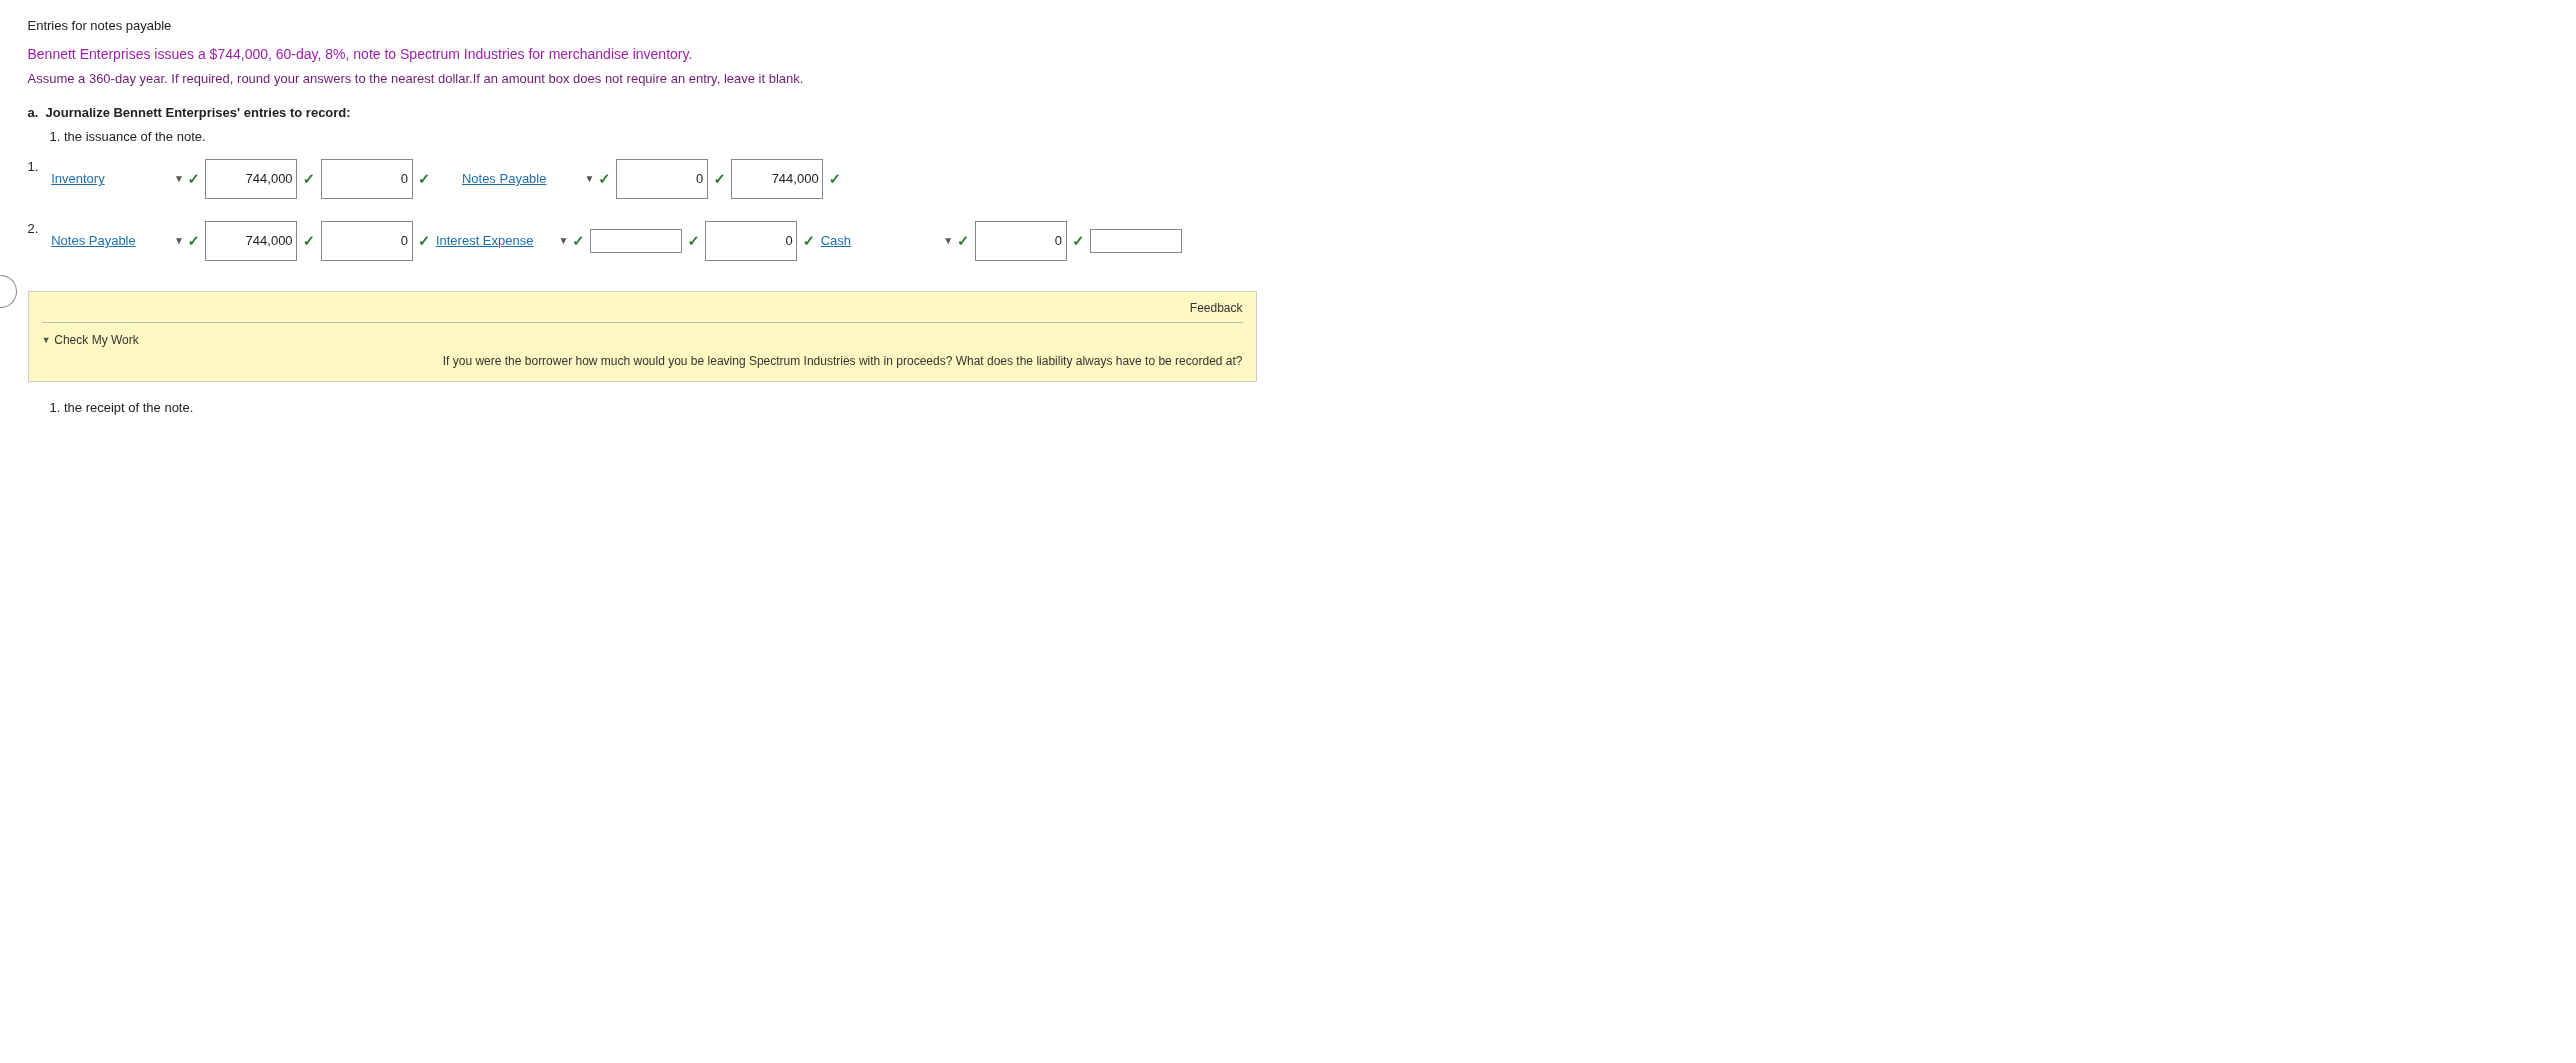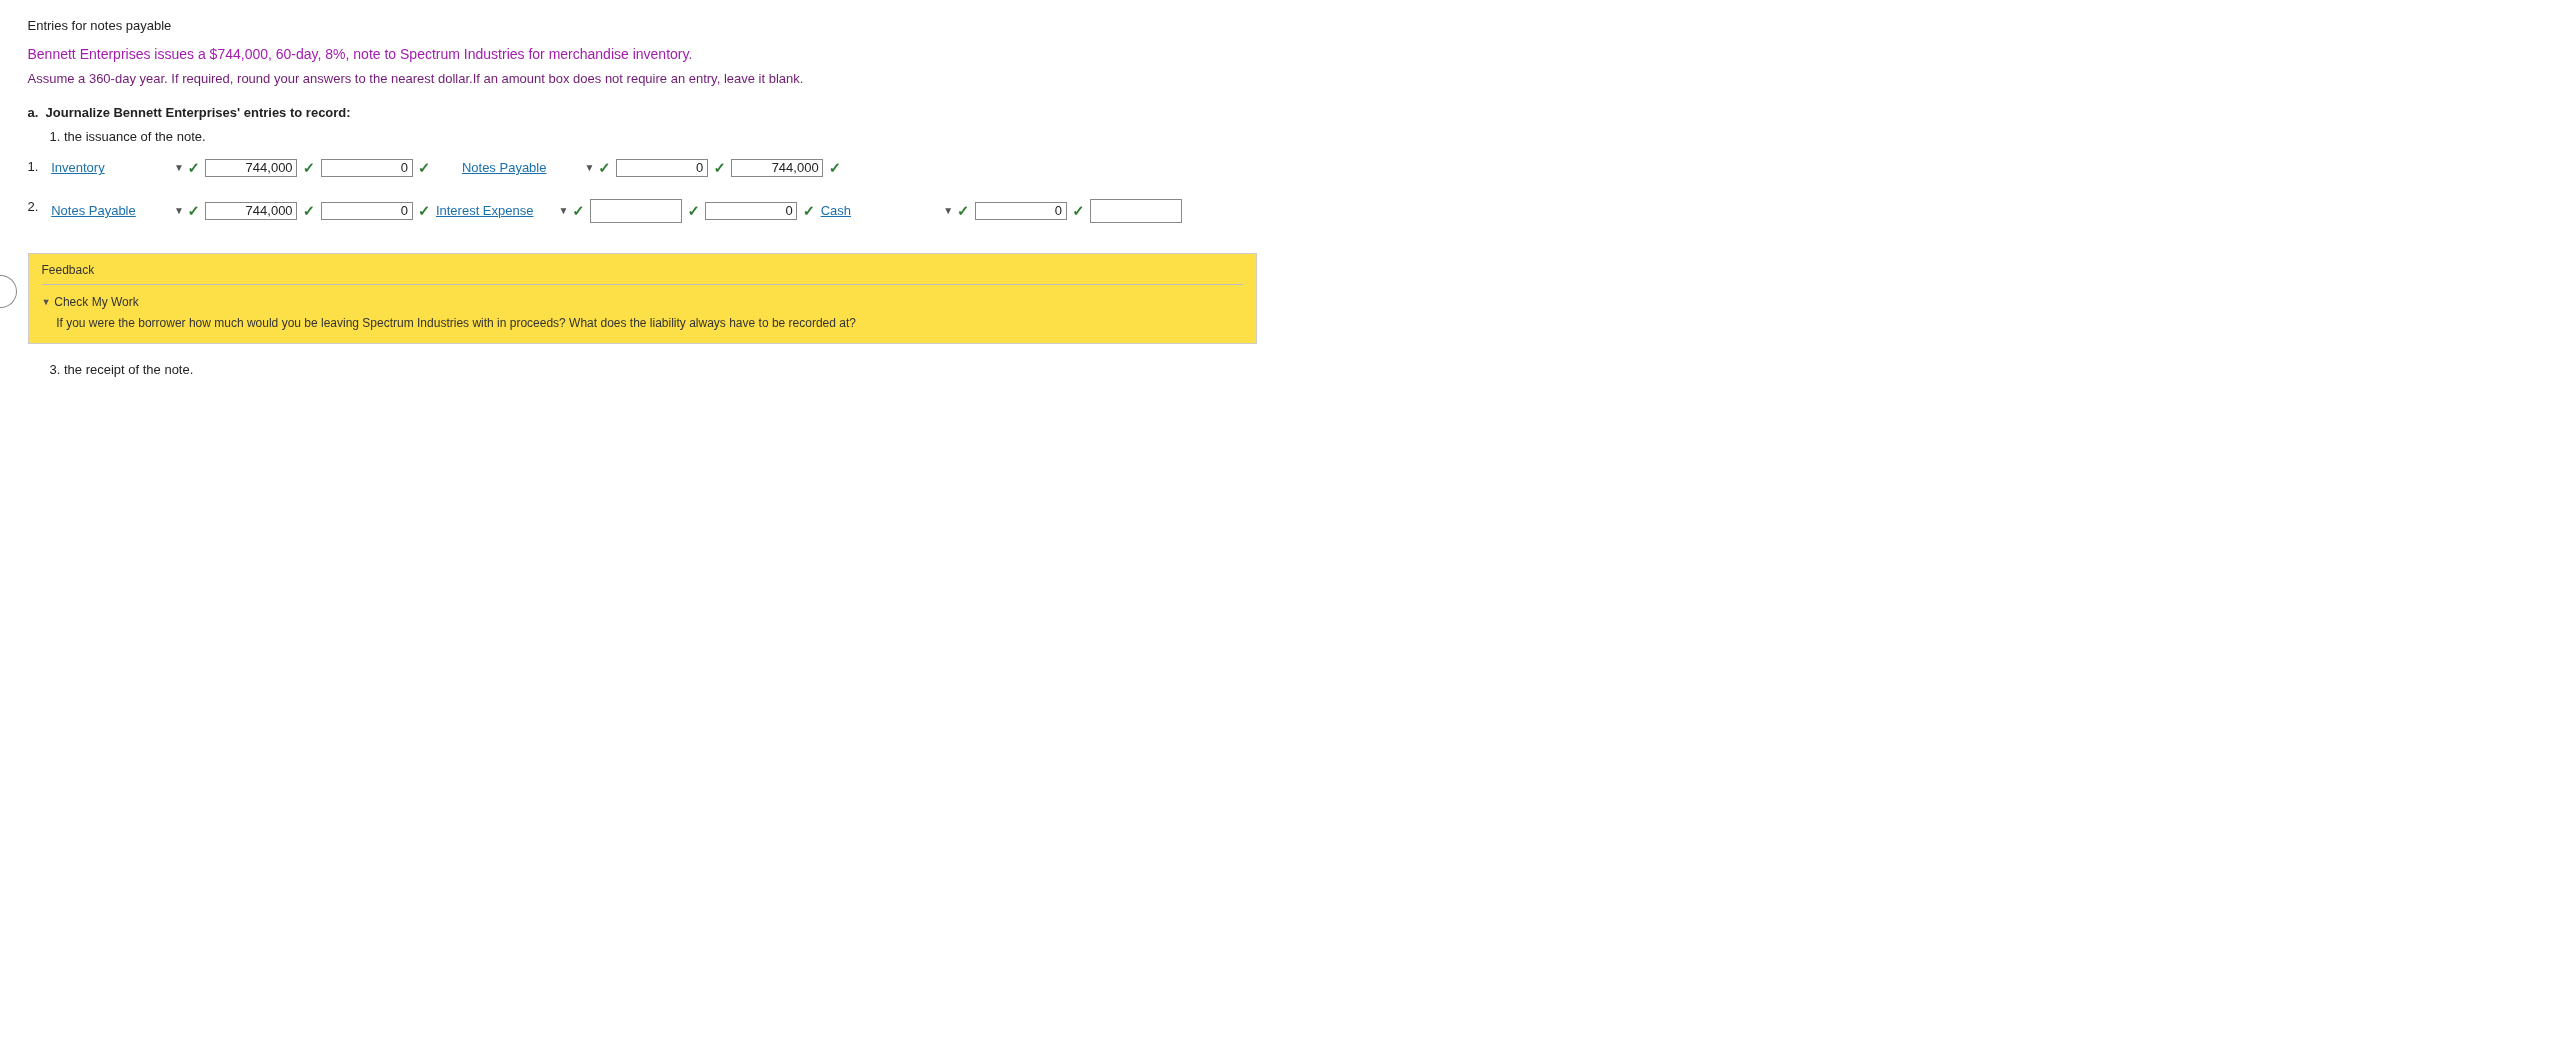--- a/index.html
+++ b/index.html
@@ -77,42 +77,43 @@
       color: #555;
       cursor: pointer;
     }
     .check-green {
       color: #2e7d32;
       font-size: 14.7px;
       font-weight: bold;
     }
     .amount-input {
       width: 92px;
-      height: 18px;
+      height: 40px;
       border: 0.9px solid #888;
       text-align: right;
       padding-right: 3.7px;
       font-size: 13px;
       color: #222;
     }
     .amount-input-blank {
       width: 92px;
       height: 24px;
       border: 0.9px solid #888;
       background: #fff;
     }
     .indented {
       padding-left: 26px;
     }
     .feedback-box {
-      background: #fde047;
+      background: #fef9c3;
       border: 0.9px solid #ccc;
       margin-top: 30px;
       margin-bottom: 18.3px;
       padding: 9.2px 13px 13px 13px;
+      text-align: right;
     }
     .feedback-title {
       font-size: 12px;
       font-weight: normal;
       color: #333;
       margin-bottom: 7.3px;
     }
     .feedback-divider {
       border: none;
       border-top: 0.9px solid #bbb;
@@ -249,16 +250,16 @@
   <hr class="feedback-divider">
   <div class="check-my-work">
     <span class="triangle-icon">▼</span>
     <span>Check My Work</span>
   </div>
   <p class="feedback-text">If you were the borrower how much would you be leaving Spectrum Industries with in proceeds? What does the liability always have to be recorded at?</p>
 </div>
 
 <div class="section-b">
   <div class="sub-instructions">
-    <p>3. the receipt of the note.</p>
+    <p>1. the receipt of the note.</p>
   </div>
 </div>
 
 
 </body></html>

